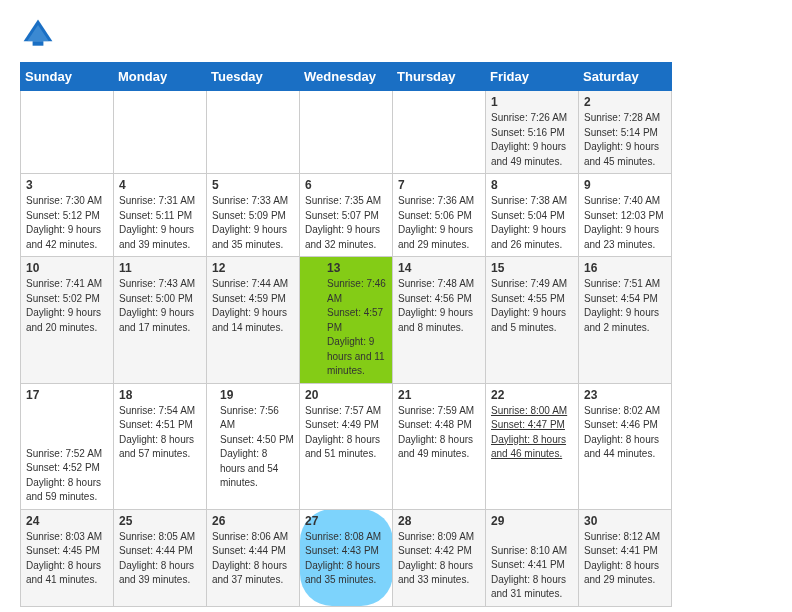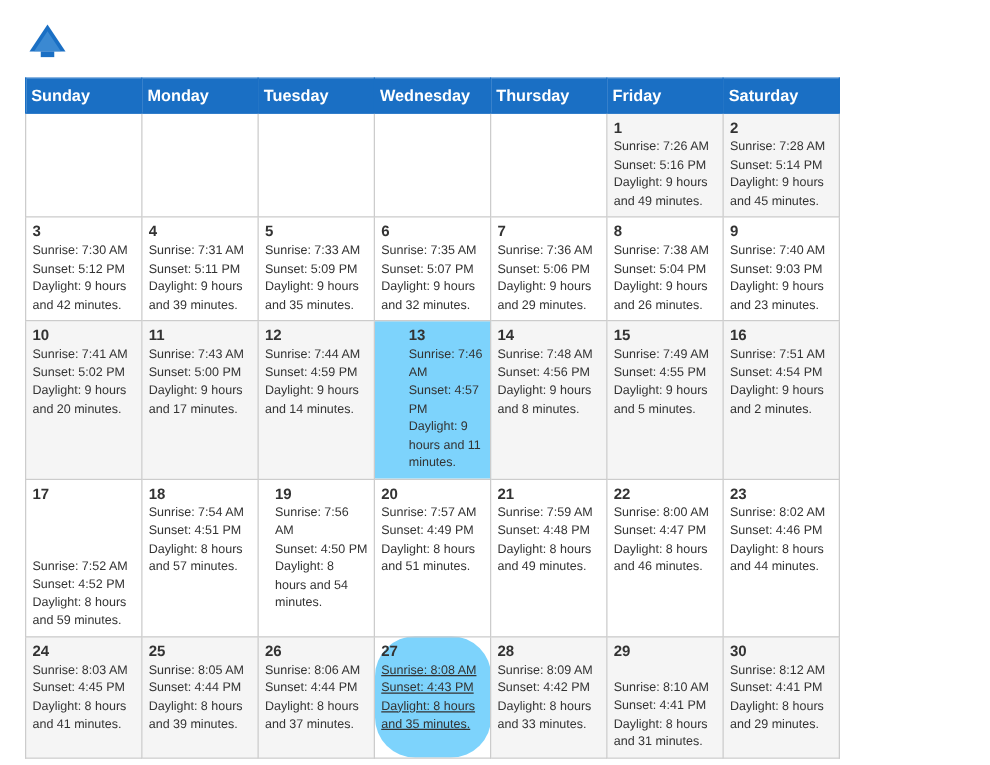--- a/index.html
+++ b/index.html
@@ -190,21 +190,21 @@
           </td>
           <td style="background: rgb(255, 255, 255);">
             <span class="day-num">8</span>
             <div class="day-info" style="white-space: pre-line;">Sunrise: 7:38 AM
 Sunset: 5:04 PM
 Daylight: 9 hours and 26 minutes.</div>
           </td>
           <td style="background: rgb(255, 255, 255);">
             <span class="day-num">9</span>
             <div class="day-info" style="white-space: pre-line;">Sunrise: 7:40 AM
-Sunset: 9:03 PM
+Sunset: 12:03 PM
 Daylight: 9 hours and 23 minutes.</div>
           </td>
         </tr>
         <tr>
           <td style="background: rgb(245, 245, 245);">
             <span class="day-num">10</span>
             <div class="day-info" style="white-space: pre-line;">Sunrise: 7:41 AM
 Sunset: 5:02 PM
 Daylight: 9 hours and 20 minutes.</div>
           </td>
@@ -213,21 +213,21 @@
             <div class="day-info" style="white-space: pre-line;">Sunrise: 7:43 AM
 Sunset: 5:00 PM
 Daylight: 9 hours and 17 minutes.</div>
           </td>
           <td style="background: rgb(245, 245, 245);">
             <span class="day-num">12</span>
             <div class="day-info" style="white-space: pre-line;">Sunrise: 7:44 AM
 Sunset: 4:59 PM
 Daylight: 9 hours and 14 minutes.</div>
           </td>
-          <td style="background: #7dd3fc; padding-left: 27px;">
+          <td style="background: #84cc16; padding-left: 27px;">
             <span class="day-num">13</span>
             <div class="day-info" style="white-space: pre-line;">Sunrise: 7:46 AM
 Sunset: 4:57 PM
 Daylight: 9 hours and 11 minutes.</div>
           </td>
           <td style="background: rgb(245, 245, 245);">
             <span class="day-num">14</span>
             <div class="day-info" style="white-space: pre-line;">Sunrise: 7:48 AM
 Sunset: 4:56 PM
 Daylight: 9 hours and 8 minutes.</div>
@@ -271,21 +271,21 @@
 Daylight: 8 hours and 51 minutes.</div>
           </td>
           <td style="background: rgb(255, 255, 255);">
             <span class="day-num">21</span>
             <div class="day-info" style="white-space: pre-line;">Sunrise: 7:59 AM
 Sunset: 4:48 PM
 Daylight: 8 hours and 49 minutes.</div>
           </td>
           <td style="background: rgb(255, 255, 255);">
             <span class="day-num">22</span>
-            <div class="day-info" style="white-space: pre-line;">Sunrise: 8:00 AM
+            <div class="day-info" style="white-space: pre-line; text-decoration: underline;">Sunrise: 8:00 AM
 Sunset: 4:47 PM
 Daylight: 8 hours and 46 minutes.</div>
           </td>
           <td style="background: rgb(255, 255, 255);">
             <span class="day-num">23</span>
             <div class="day-info" style="white-space: pre-line;">Sunrise: 8:02 AM
 Sunset: 4:46 PM
 Daylight: 8 hours and 44 minutes.</div>
           </td>
         </tr>
@@ -303,21 +303,21 @@
 Daylight: 8 hours and 39 minutes.</div>
           </td>
           <td style="background: rgb(245, 245, 245);">
             <span class="day-num">26</span>
             <div class="day-info" style="white-space: pre-line;">Sunrise: 8:06 AM
 Sunset: 4:44 PM
 Daylight: 8 hours and 37 minutes.</div>
           </td>
           <td style="background: #7dd3fc; border-radius: 32px;">
             <span class="day-num">27</span>
-            <div class="day-info" style="white-space: pre-line; text-decoration: underline;">Sunrise: 8:08 AM
+            <div class="day-info" style="white-space: pre-line;">Sunrise: 8:08 AM
 Sunset: 4:43 PM
 Daylight: 8 hours and 35 minutes.</div>
           </td>
           <td style="background: rgb(245, 245, 245);">
             <span class="day-num">28</span>
             <div class="day-info" style="white-space: pre-line;">Sunrise: 8:09 AM
 Sunset: 4:42 PM
 Daylight: 8 hours and 33 minutes.</div>
           </td>
           <td style="background: rgb(245, 245, 245);">

